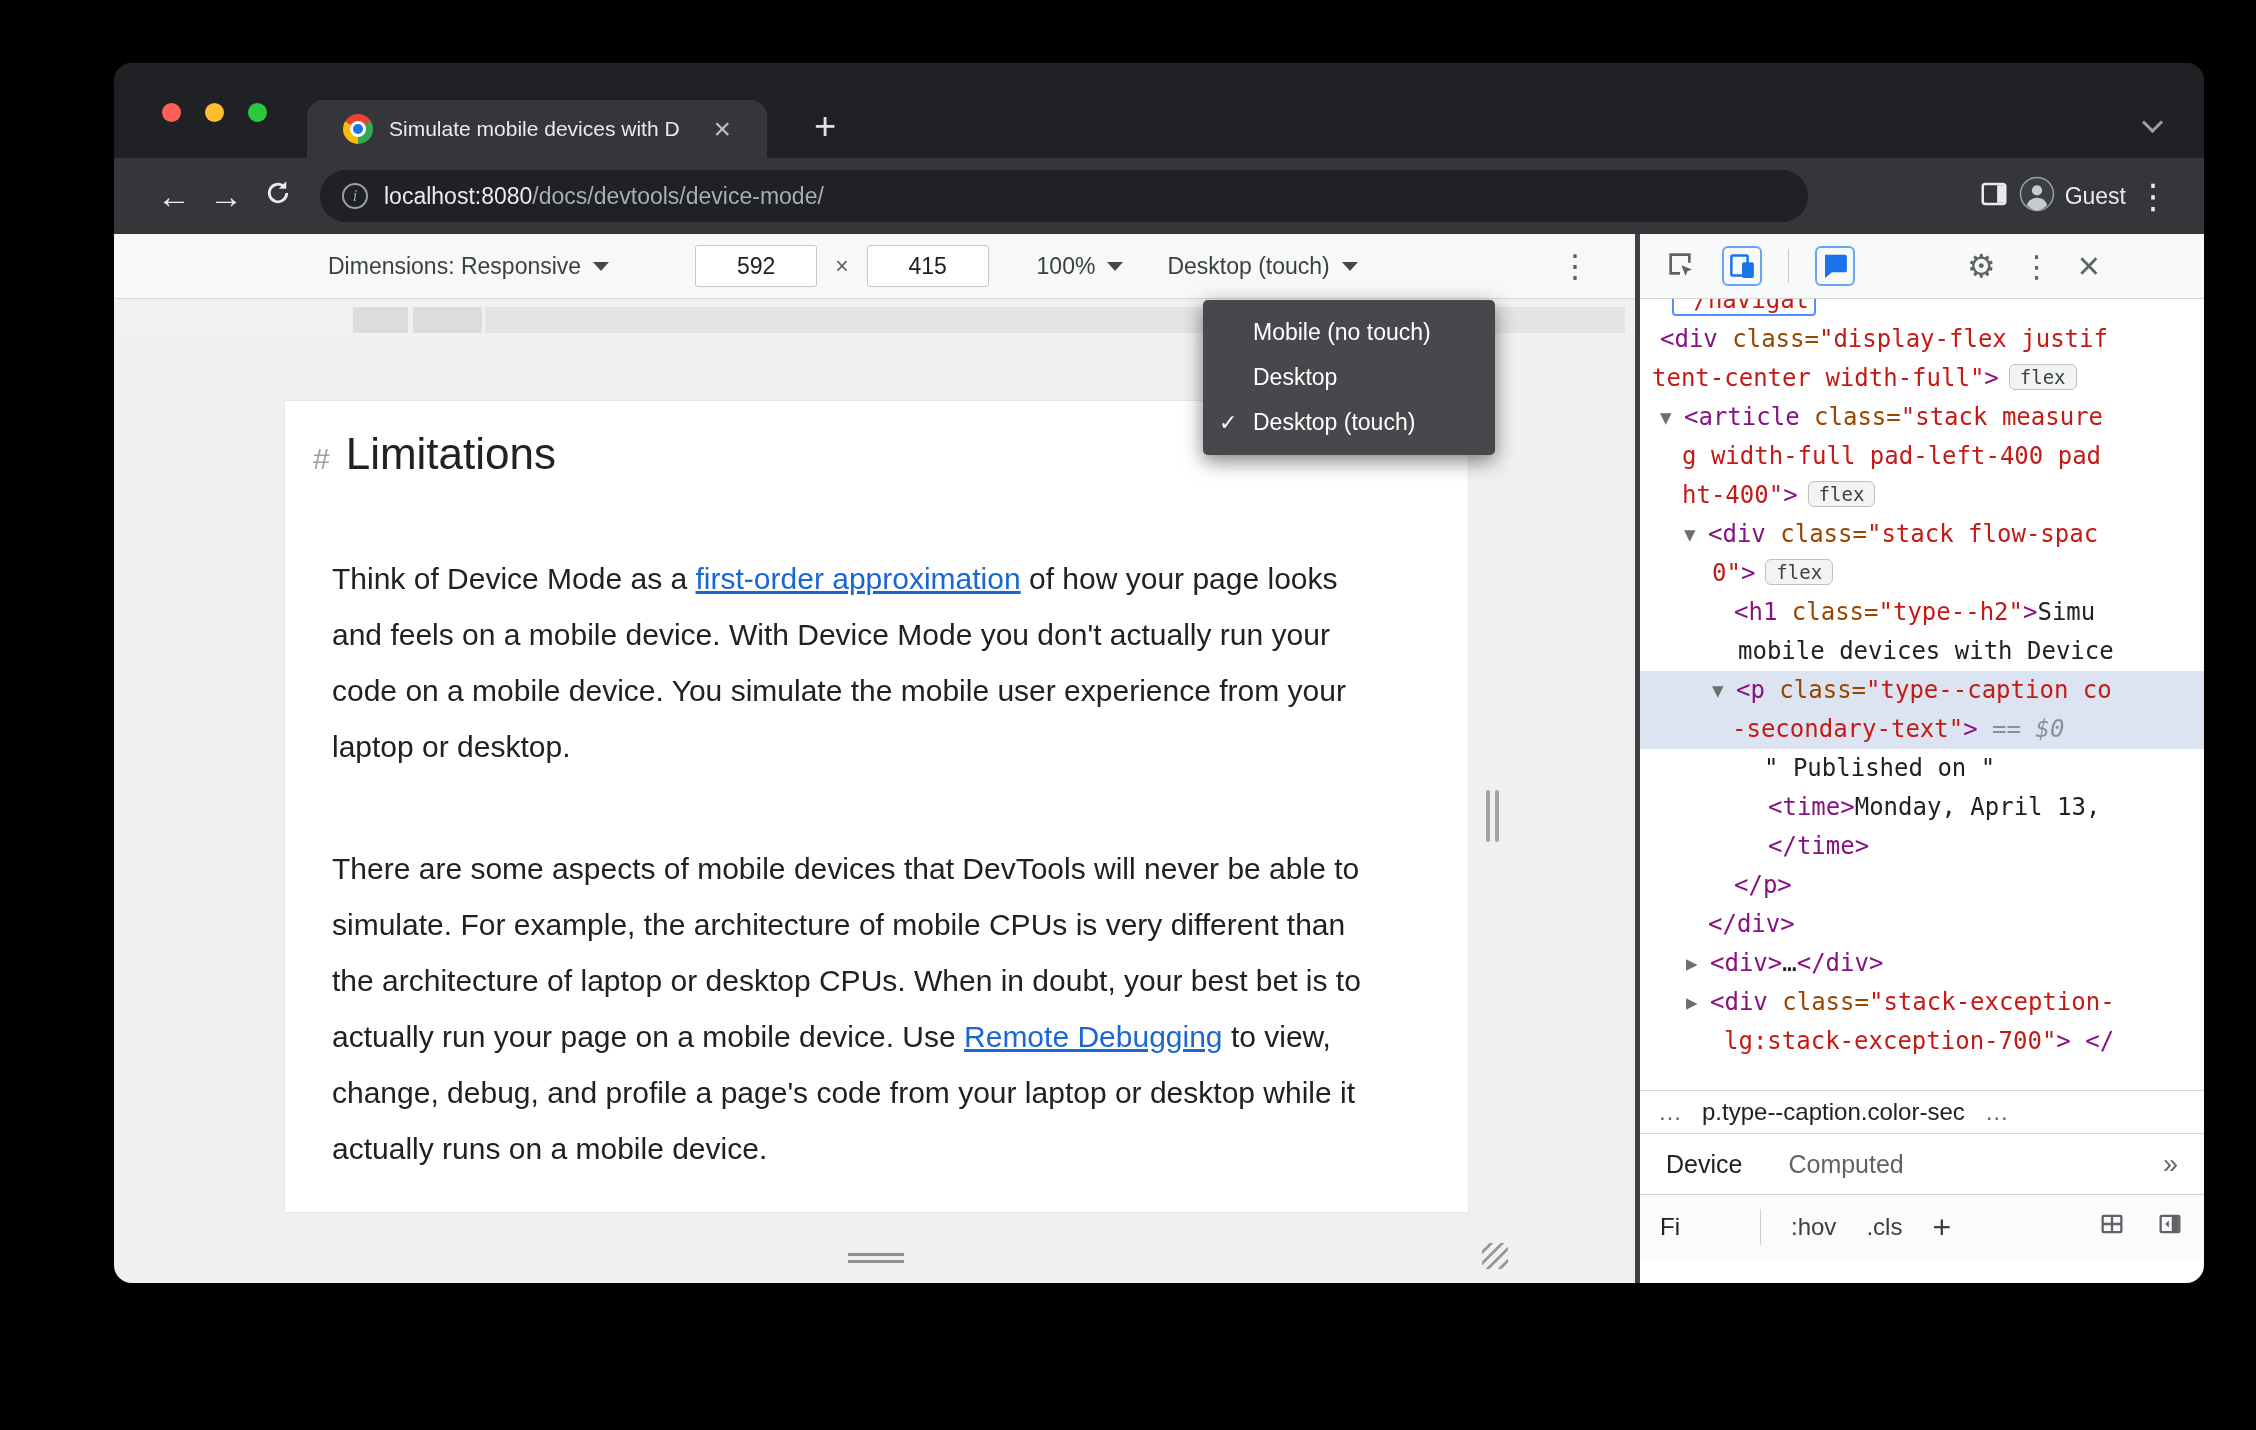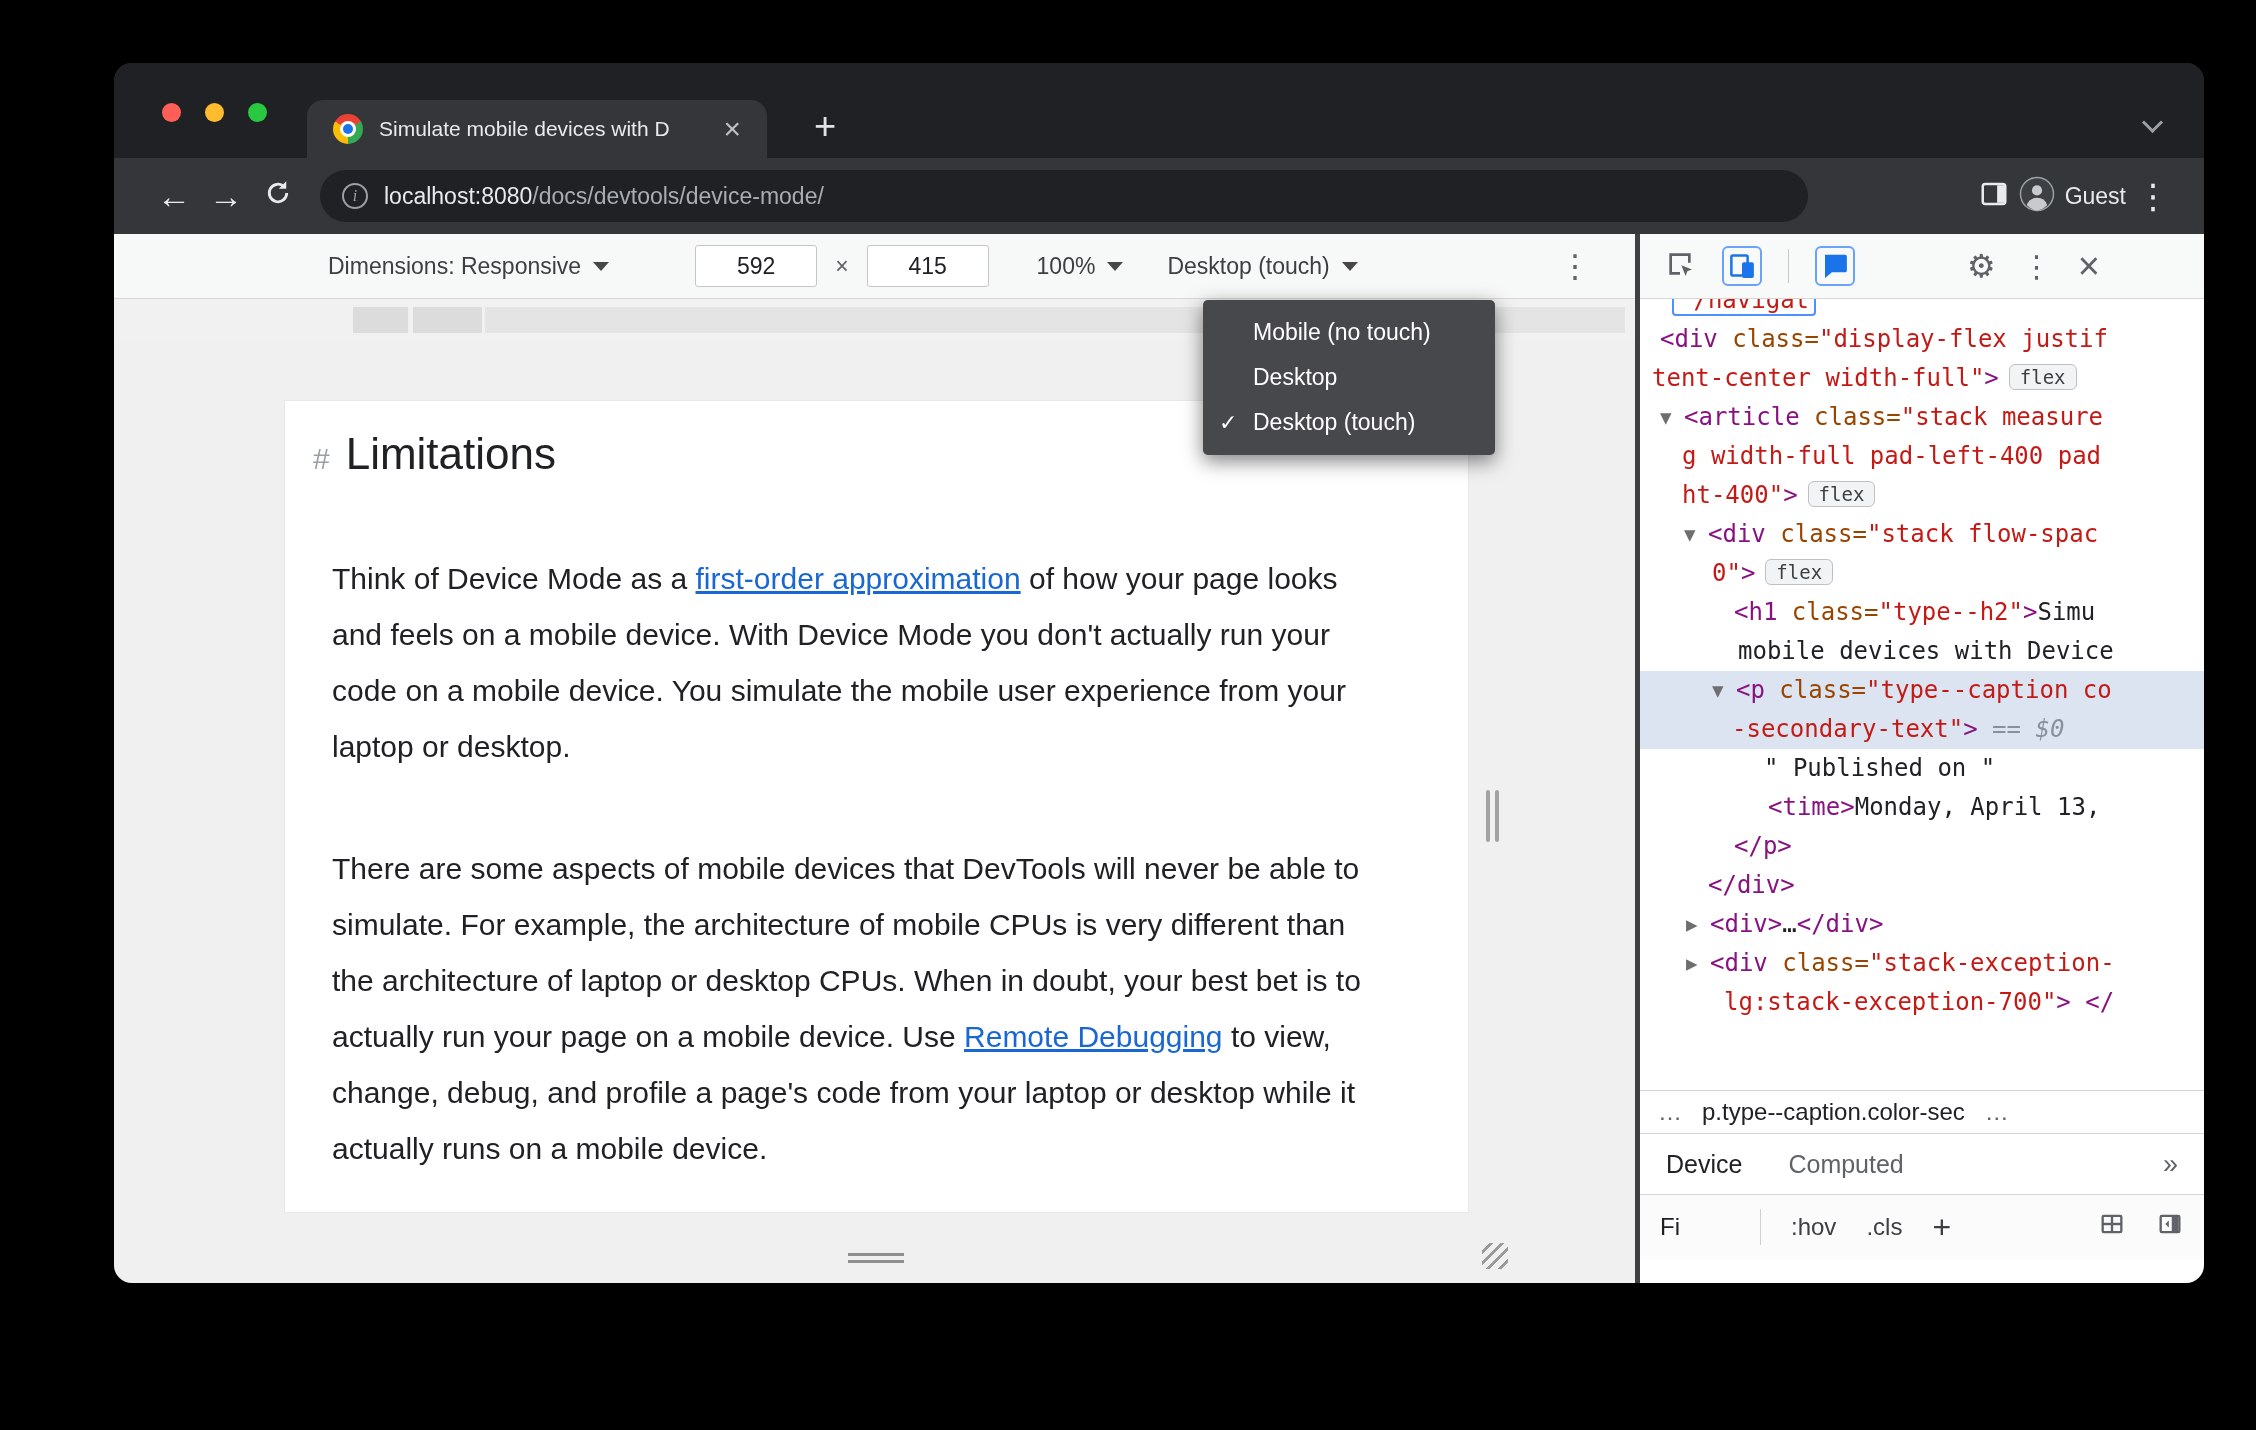--- a/index.html
+++ b/index.html
@@ -7,21 +7,21 @@
               font-family:"Liberation Sans", sans-serif; }
   .window { position:absolute; left:114px; top:63px; width:2090px; height:1220px;
             border-radius:18px; overflow:hidden; background:#35363a; }
 
   
   .tabstrip { position:absolute; top:0; left:0; right:0; height:95px; background:#202124; }
   .traffic { position:absolute; left:48px; top:40px; display:flex; gap:24px; }
   .light { width:19px; height:19px; border-radius:50%; }
   .light.red{background:#ff5f57}.light.yellow{background:#febc2e}.light.green{background:#28c840}
   .tab { position:absolute; left:193px; top:37px; width:460px; height:58px; background:#35363a;
-         border-radius:16px 16px 0 0; display:flex; align-items:center; gap:16px; padding:0 26px; }
+         border-radius:16px 16px 0 0; display:flex; align-items:center; gap:16px; padding:0 36px; }
   .favicon { position:relative; width:30px; height:30px; border-radius:50%; flex:0 0 30px;
              background:conic-gradient(from -60deg,#ea4335 0 120deg,#34a853 120deg 240deg,#fbbc05 240deg 360deg); }
   .favicon::before{content:"";position:absolute;inset:7px;border-radius:50%;background:#fff;}
   .favicon::after{content:"";position:absolute;inset:10px;border-radius:50%;background:#1a73e8;}
   .tab-title { color:#e8eaed; font-size:21px; flex:1; white-space:nowrap; overflow:hidden; }
   .tab-close { color:#bdc1c6; font-size:30px; line-height:30px; }
   .newtab { position:absolute; left:700px; top:44px; color:#dfe1e5; font-size:38px; line-height:38px; }
   .win-chev { position:absolute; right:44px; top:52px; width:15px; height:15px;
               border-right:3px solid #9aa0a6; border-bottom:3px solid #9aa0a6; transform:rotate(45deg); }
 
@@ -257,20 +257,21 @@
           <div class="cl" style="padding-left: 36px;"><span class="tk-val">g width-full pad-left-400 pad</span></div>
           <div class="cl" style="padding-left: 36px;"><span class="tk-val">ht-400"</span><span class="tk-tag">&gt;</span><span class="tk-badge">flex</span></div>
           <div class="cl" style="padding-left: 38px;"><span class="arw">▼</span><span class="tk-tag">&lt;div </span><span class="tk-attr">class=</span><span class="tk-val">"stack flow-spac</span></div>
           <div class="cl" style="padding-left: 66px;"><span class="tk-val">0"</span><span class="tk-tag">&gt;</span><span class="tk-badge">flex</span></div>
           <div class="cl" style="padding-left: 88px;"><span class="tk-tag">&lt;h1 </span><span class="tk-attr">class=</span><span class="tk-val">"type--h2"</span><span class="tk-tag">&gt;</span><span class="tk-txt">Simu</span></div>
           <div class="cl" style="padding-left: 92px;"><span class="tk-txt">mobile devices with Device</span></div>
           <div class="cl sel" style="padding-left: 72px;"><span class="arw">▼</span><span class="tk-tag">&lt;p </span><span class="tk-attr">class=</span><span class="tk-val">"type--caption co</span></div>
           <div class="cl sel" style="padding-left: 92px;"><span class="tk-val">-secondary-text"</span><span class="tk-tag">&gt;</span><span class="tk-txt"> </span><span class="tk-eq">== </span><span class="tk-dollar">$0</span></div>
           <div class="cl" style="padding-left: 118px;"><span class="tk-txt">" Published on "</span></div>
           <div class="cl" style="padding-left: 122px;"><span class="tk-tag">&lt;time&gt;</span><span class="tk-txt">Monday, April 13,</span></div>
+          <div class="cl" style="padding-left: 122px;"><span class="tk-tag">&lt;/time&gt;</span></div>
           <div class="cl" style="padding-left: 88px;"><span class="tk-tag">&lt;/p&gt;</span></div>
           <div class="cl" style="padding-left: 62px;"><span class="tk-tag">&lt;/div&gt;</span></div>
           <div class="cl" style="padding-left: 40px;"><span class="arw">▶</span><span class="tk-tag">&lt;div&gt;</span><span class="tk-txt">…</span><span class="tk-tag">&lt;/div&gt;</span></div>
           <div class="cl" style="padding-left: 40px;"><span class="arw">▶</span><span class="tk-tag">&lt;div </span><span class="tk-attr">class=</span><span class="tk-val">"stack-exception-</span></div>
           <div class="cl" style="padding-left: 78px;"><span class="tk-val">lg:stack-exception-700"</span><span class="tk-tag">&gt;</span><span class="tk-txt"> </span><span class="tk-tag">&lt;/</span></div>
         </div>
 
     <div class="dt-crumbs">
       <span class="crumb-dim">…</span>
       <span>p.type--caption.color-sec</span>

